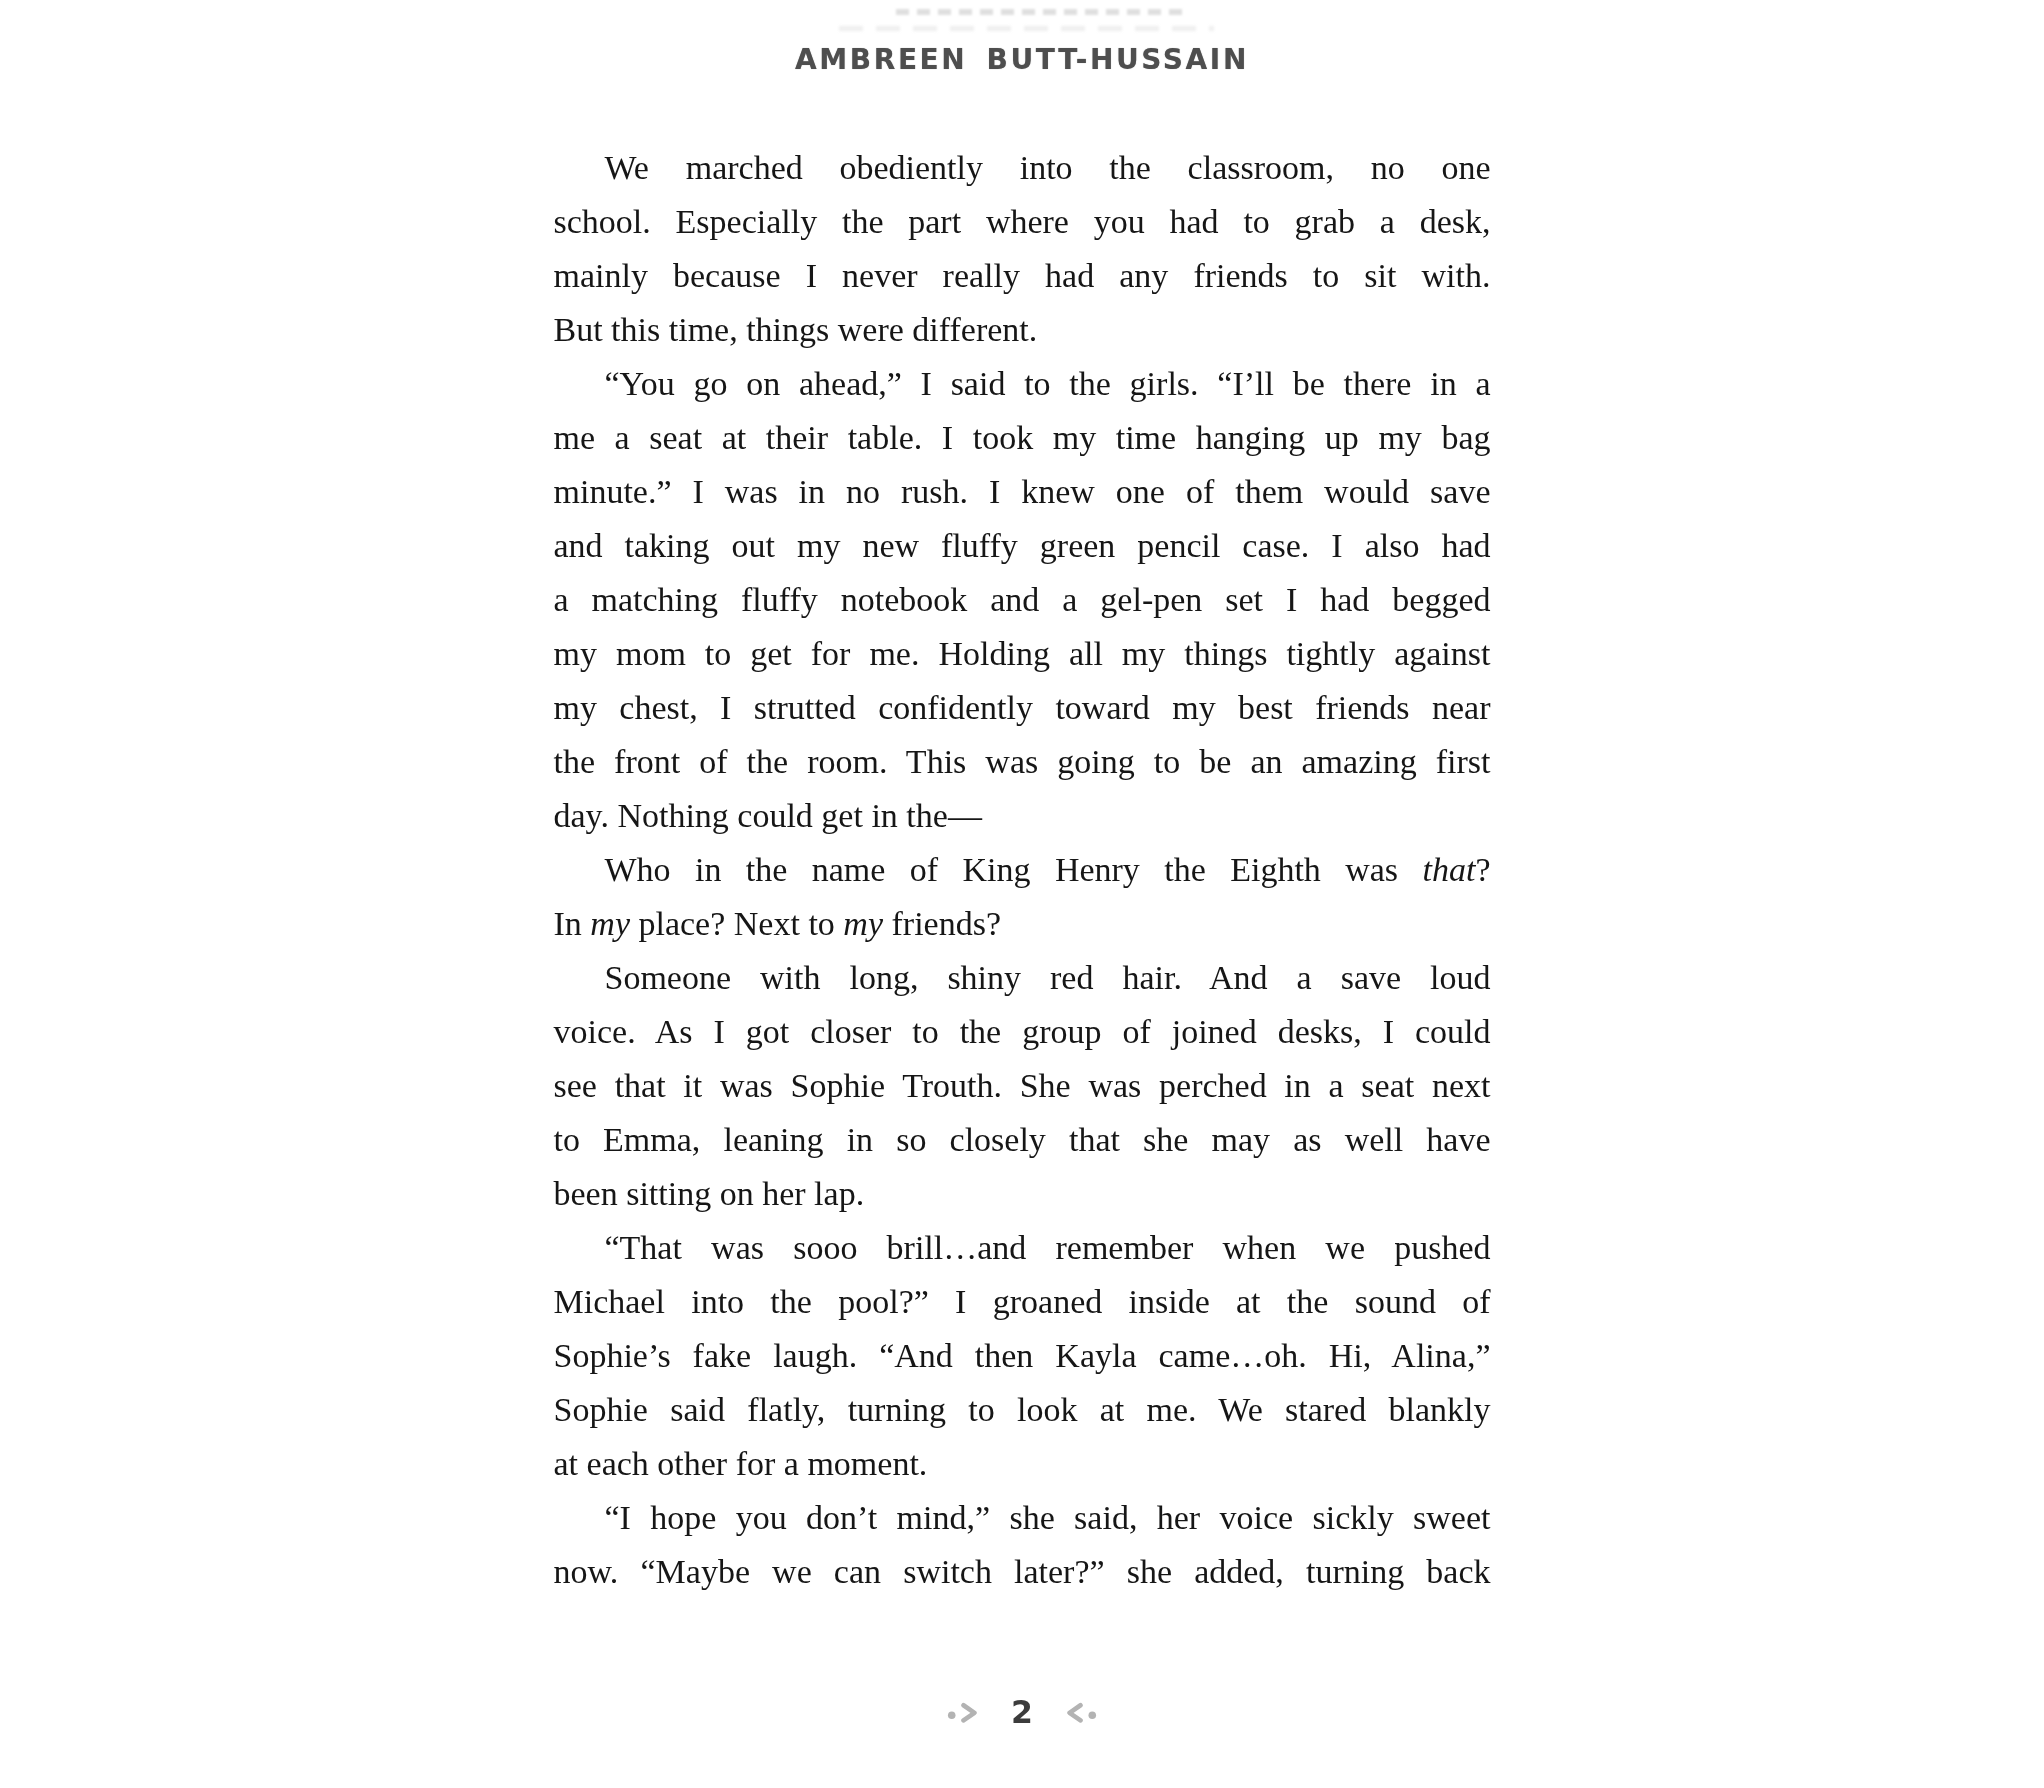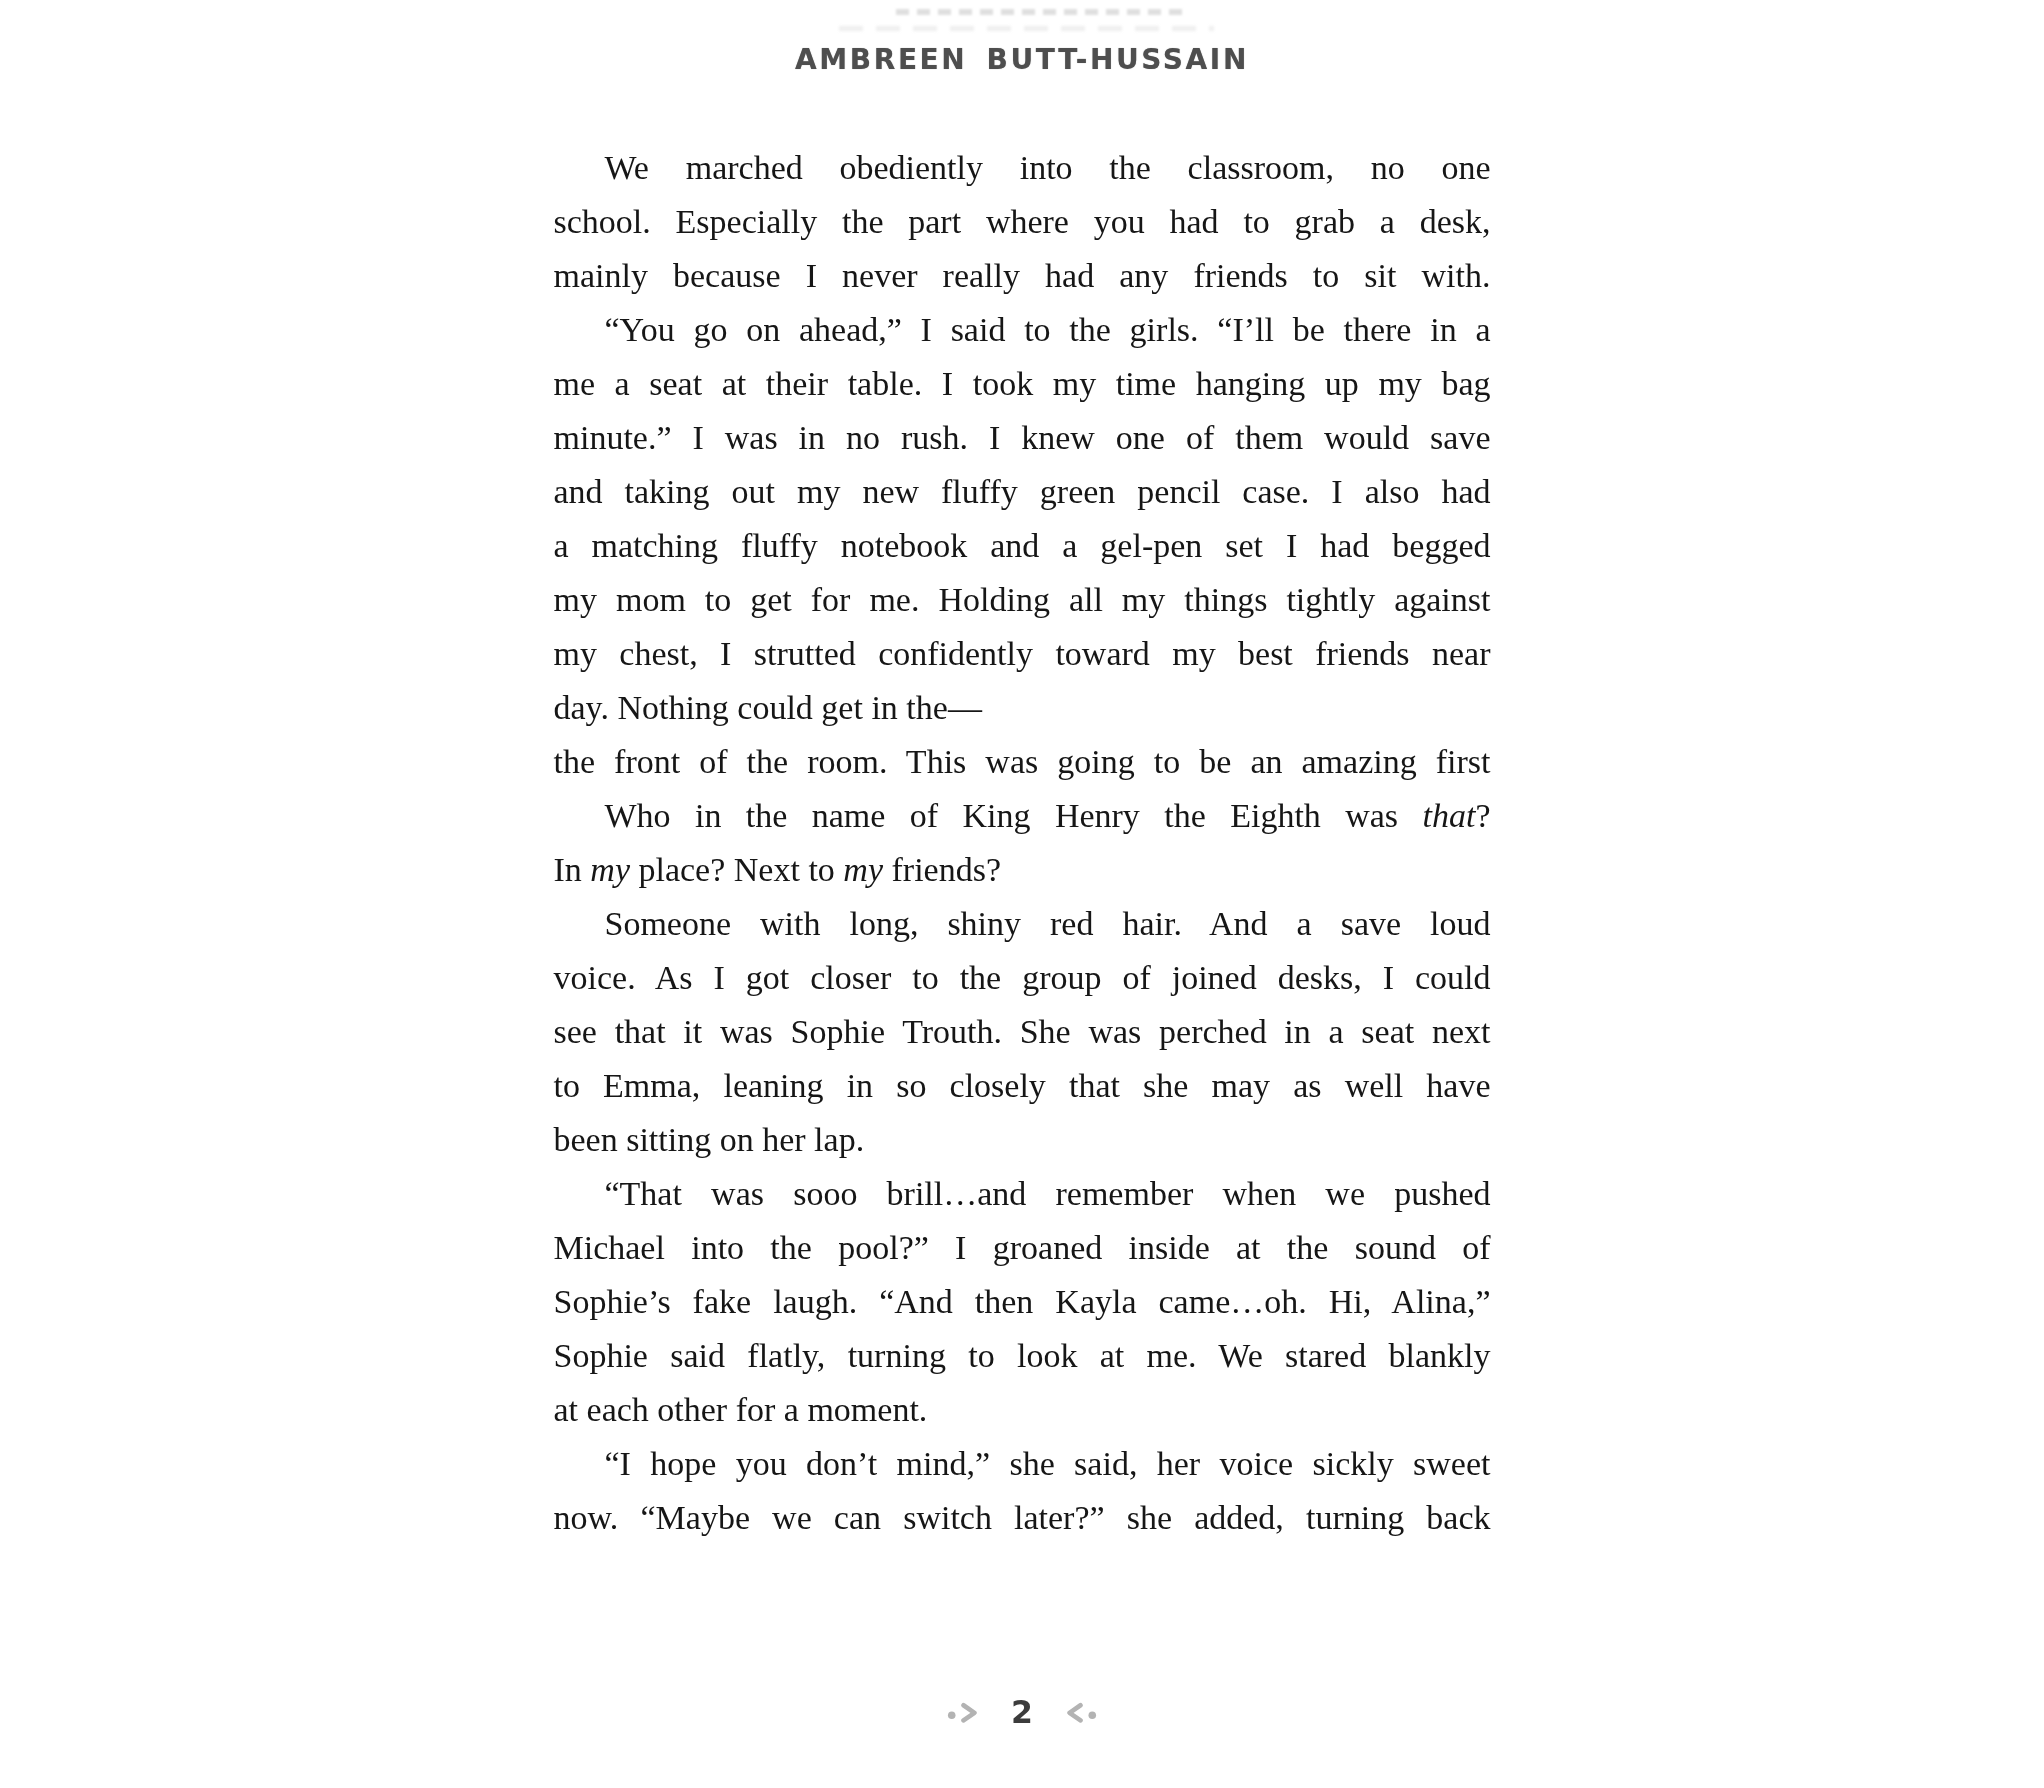--- a/index.html
+++ b/index.html
@@ -106,31 +106,32 @@
   <div class="ghost ghost-1"></div>
   <div class="ghost ghost-2"></div>
 
   <div class="running-head">AMBREEN BUTT-HUSSAIN</div>
 
   <div class="body-col">
       <div class="para">
         <div class="line first"><span>We marched obediently into the classroom, no one</span></div>
         <div class="line"><span>school. Especially the part where you had to grab a desk,</span></div>
         <div class="line"><span>mainly because I never really had any friends to sit with.</span></div>
+        <div class="line last"><span>But this time, things were different.</span></div>
       </div>
       <div class="para">
         <div class="line first"><span>“You go on ahead,” I said to the girls. “I’ll be there in a</span></div>
         <div class="line"><span>me a seat at their table. I took my time hanging up my bag</span></div>
         <div class="line"><span>minute.” I was in no rush. I knew one of them would save</span></div>
         <div class="line"><span>and taking out my new fluffy green pencil case. I also had</span></div>
         <div class="line"><span>a matching fluffy notebook and a gel-pen set I had begged</span></div>
         <div class="line"><span>my mom to get for me. Holding all my things tightly against</span></div>
         <div class="line"><span>my chest, I strutted confidently toward my best friends near</span></div>
+        <div class="line"><span>the front of the room. This was going to be an amazing first</span></div>
         <div class="line last"><span>day. Nothing could get in the—</span></div>
-        <div class="line"><span>the front of the room. This was going to be an amazing first</span></div>
       </div>
       <div class="para">
         <div class="line first"><span>Who in the name of King Henry the Eighth was </span><i>that</i><span>?</span></div>
         <div class="line last"><span>In </span><i>my</i><span> place? Next to </span><i>my</i><span> friends?</span></div>
       </div>
       <div class="para">
         <div class="line first"><span>Someone with long, shiny red hair. And a save loud</span></div>
         <div class="line"><span>voice. As I got closer to the group of joined desks, I could</span></div>
         <div class="line"><span>see that it was Sophie Trouth. She was perched in a seat next</span></div>
         <div class="line"><span>to Emma, leaning in so closely that she may as well have</span></div>

